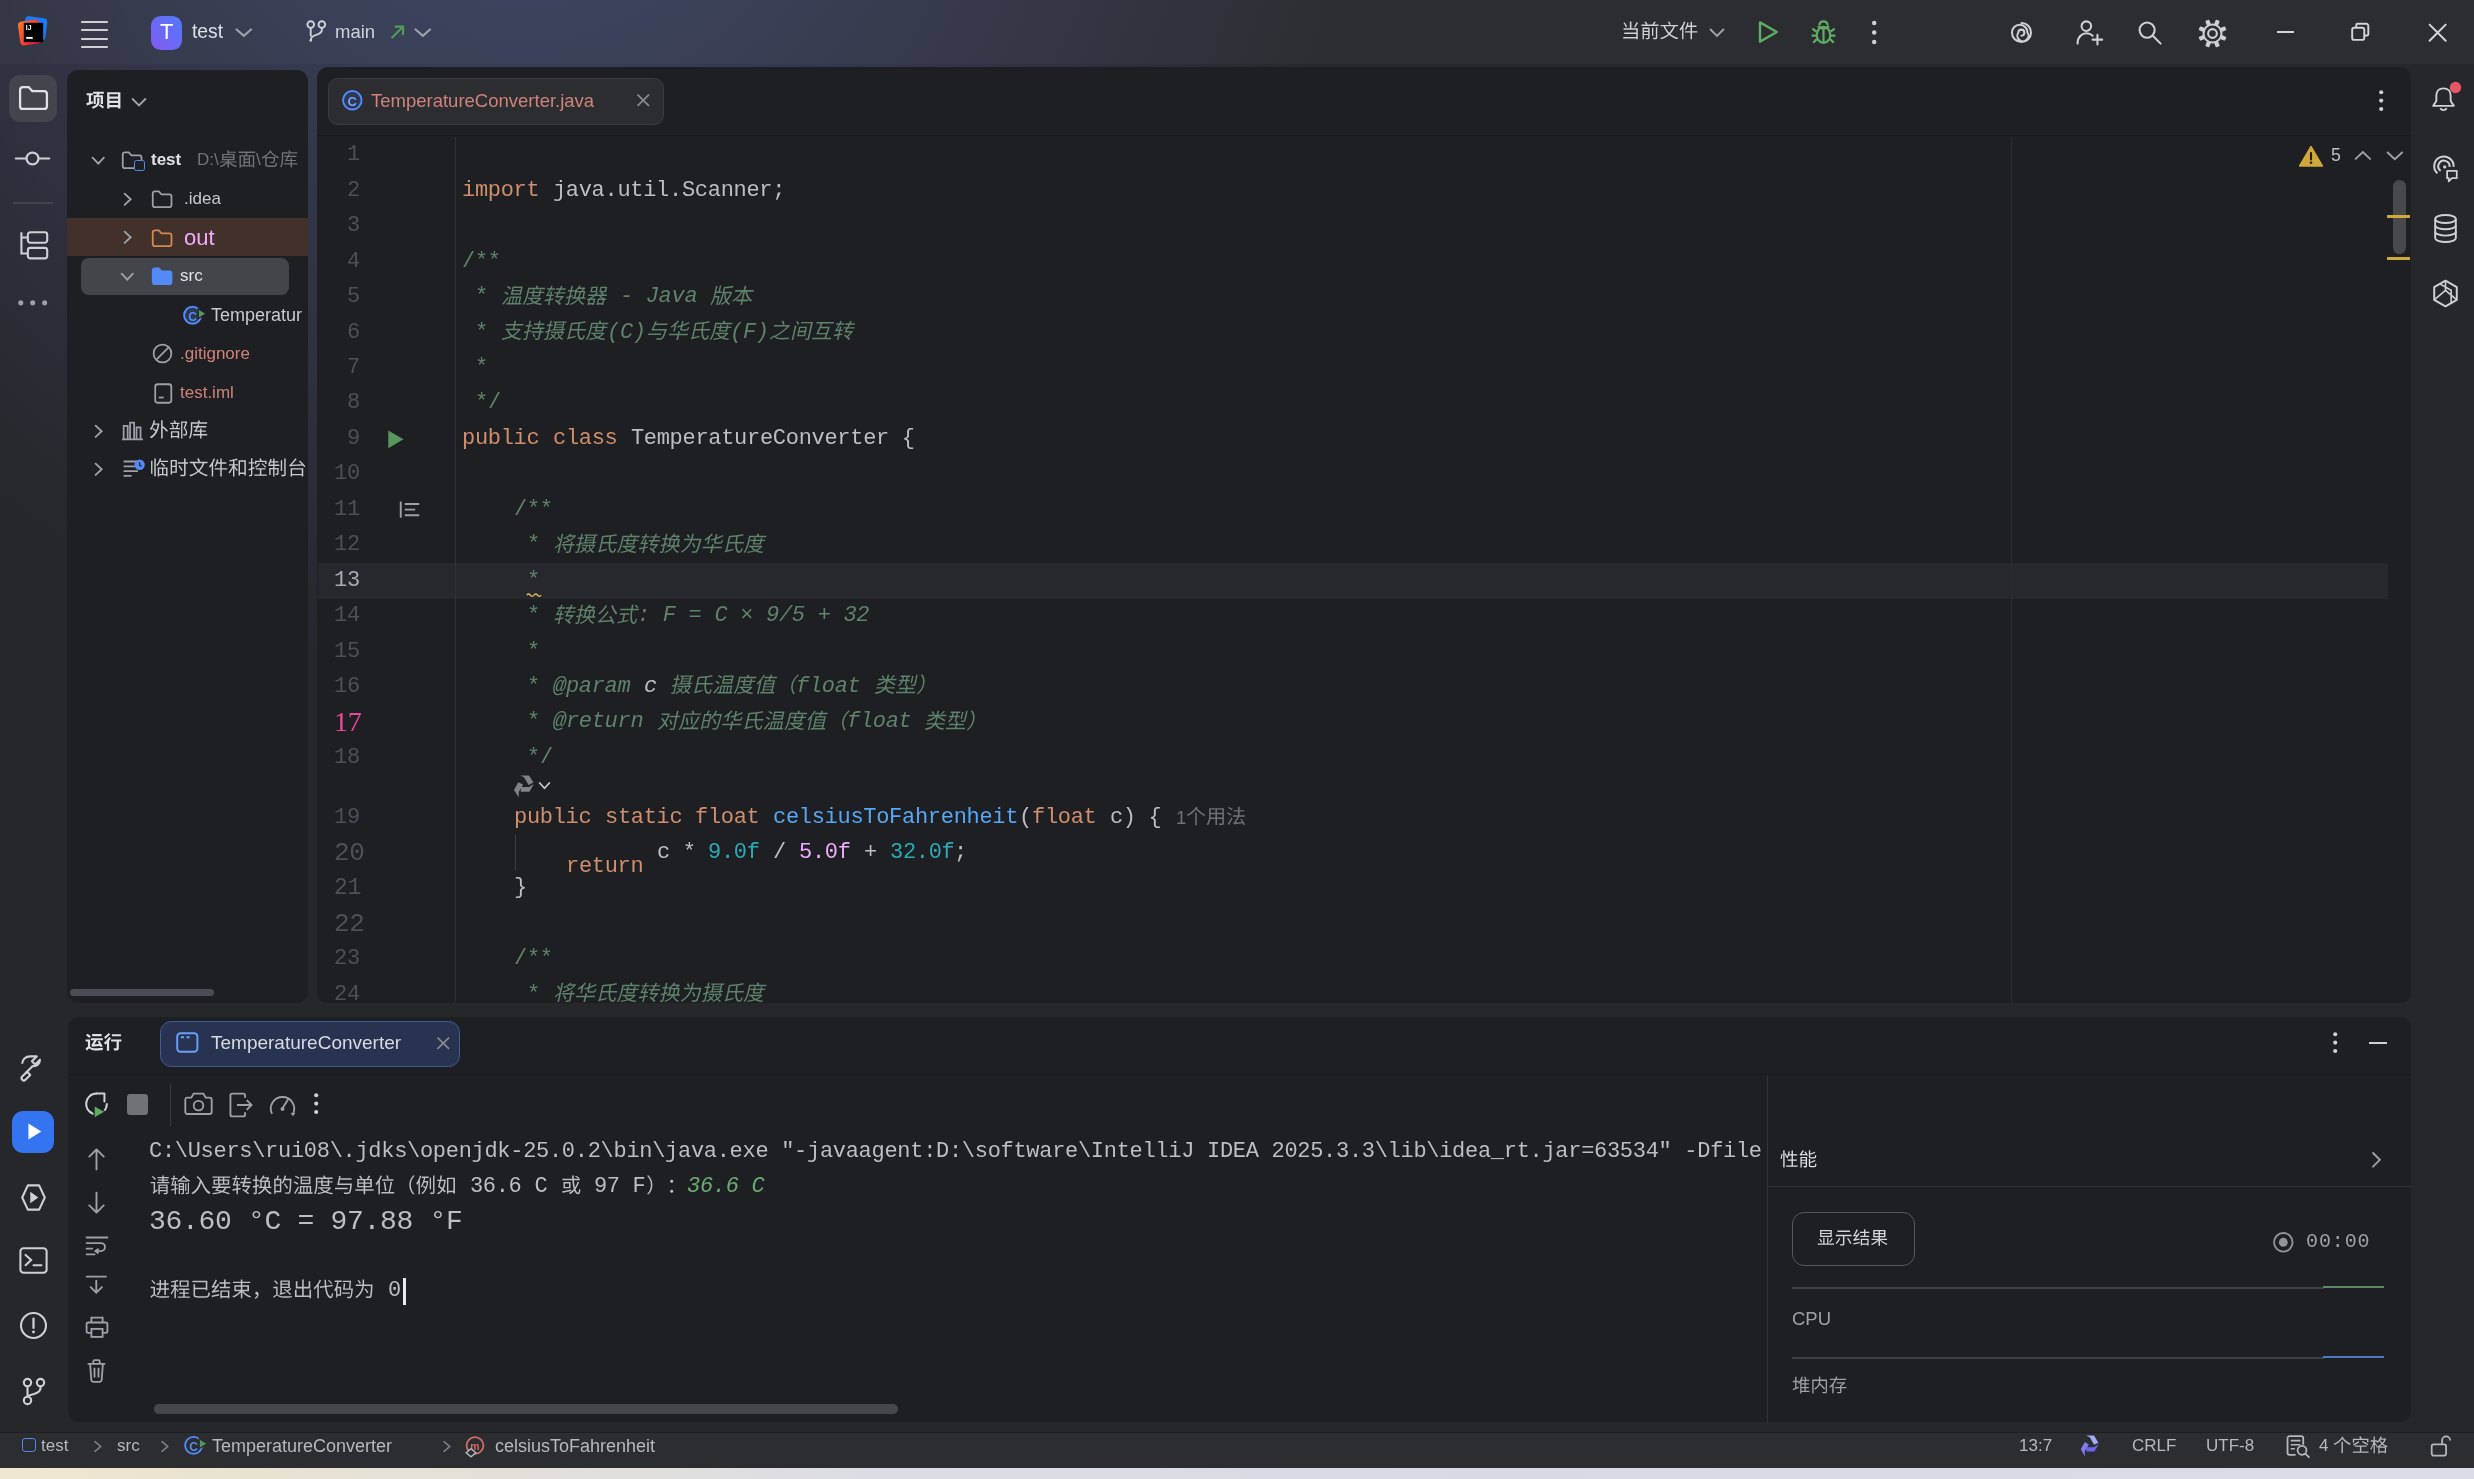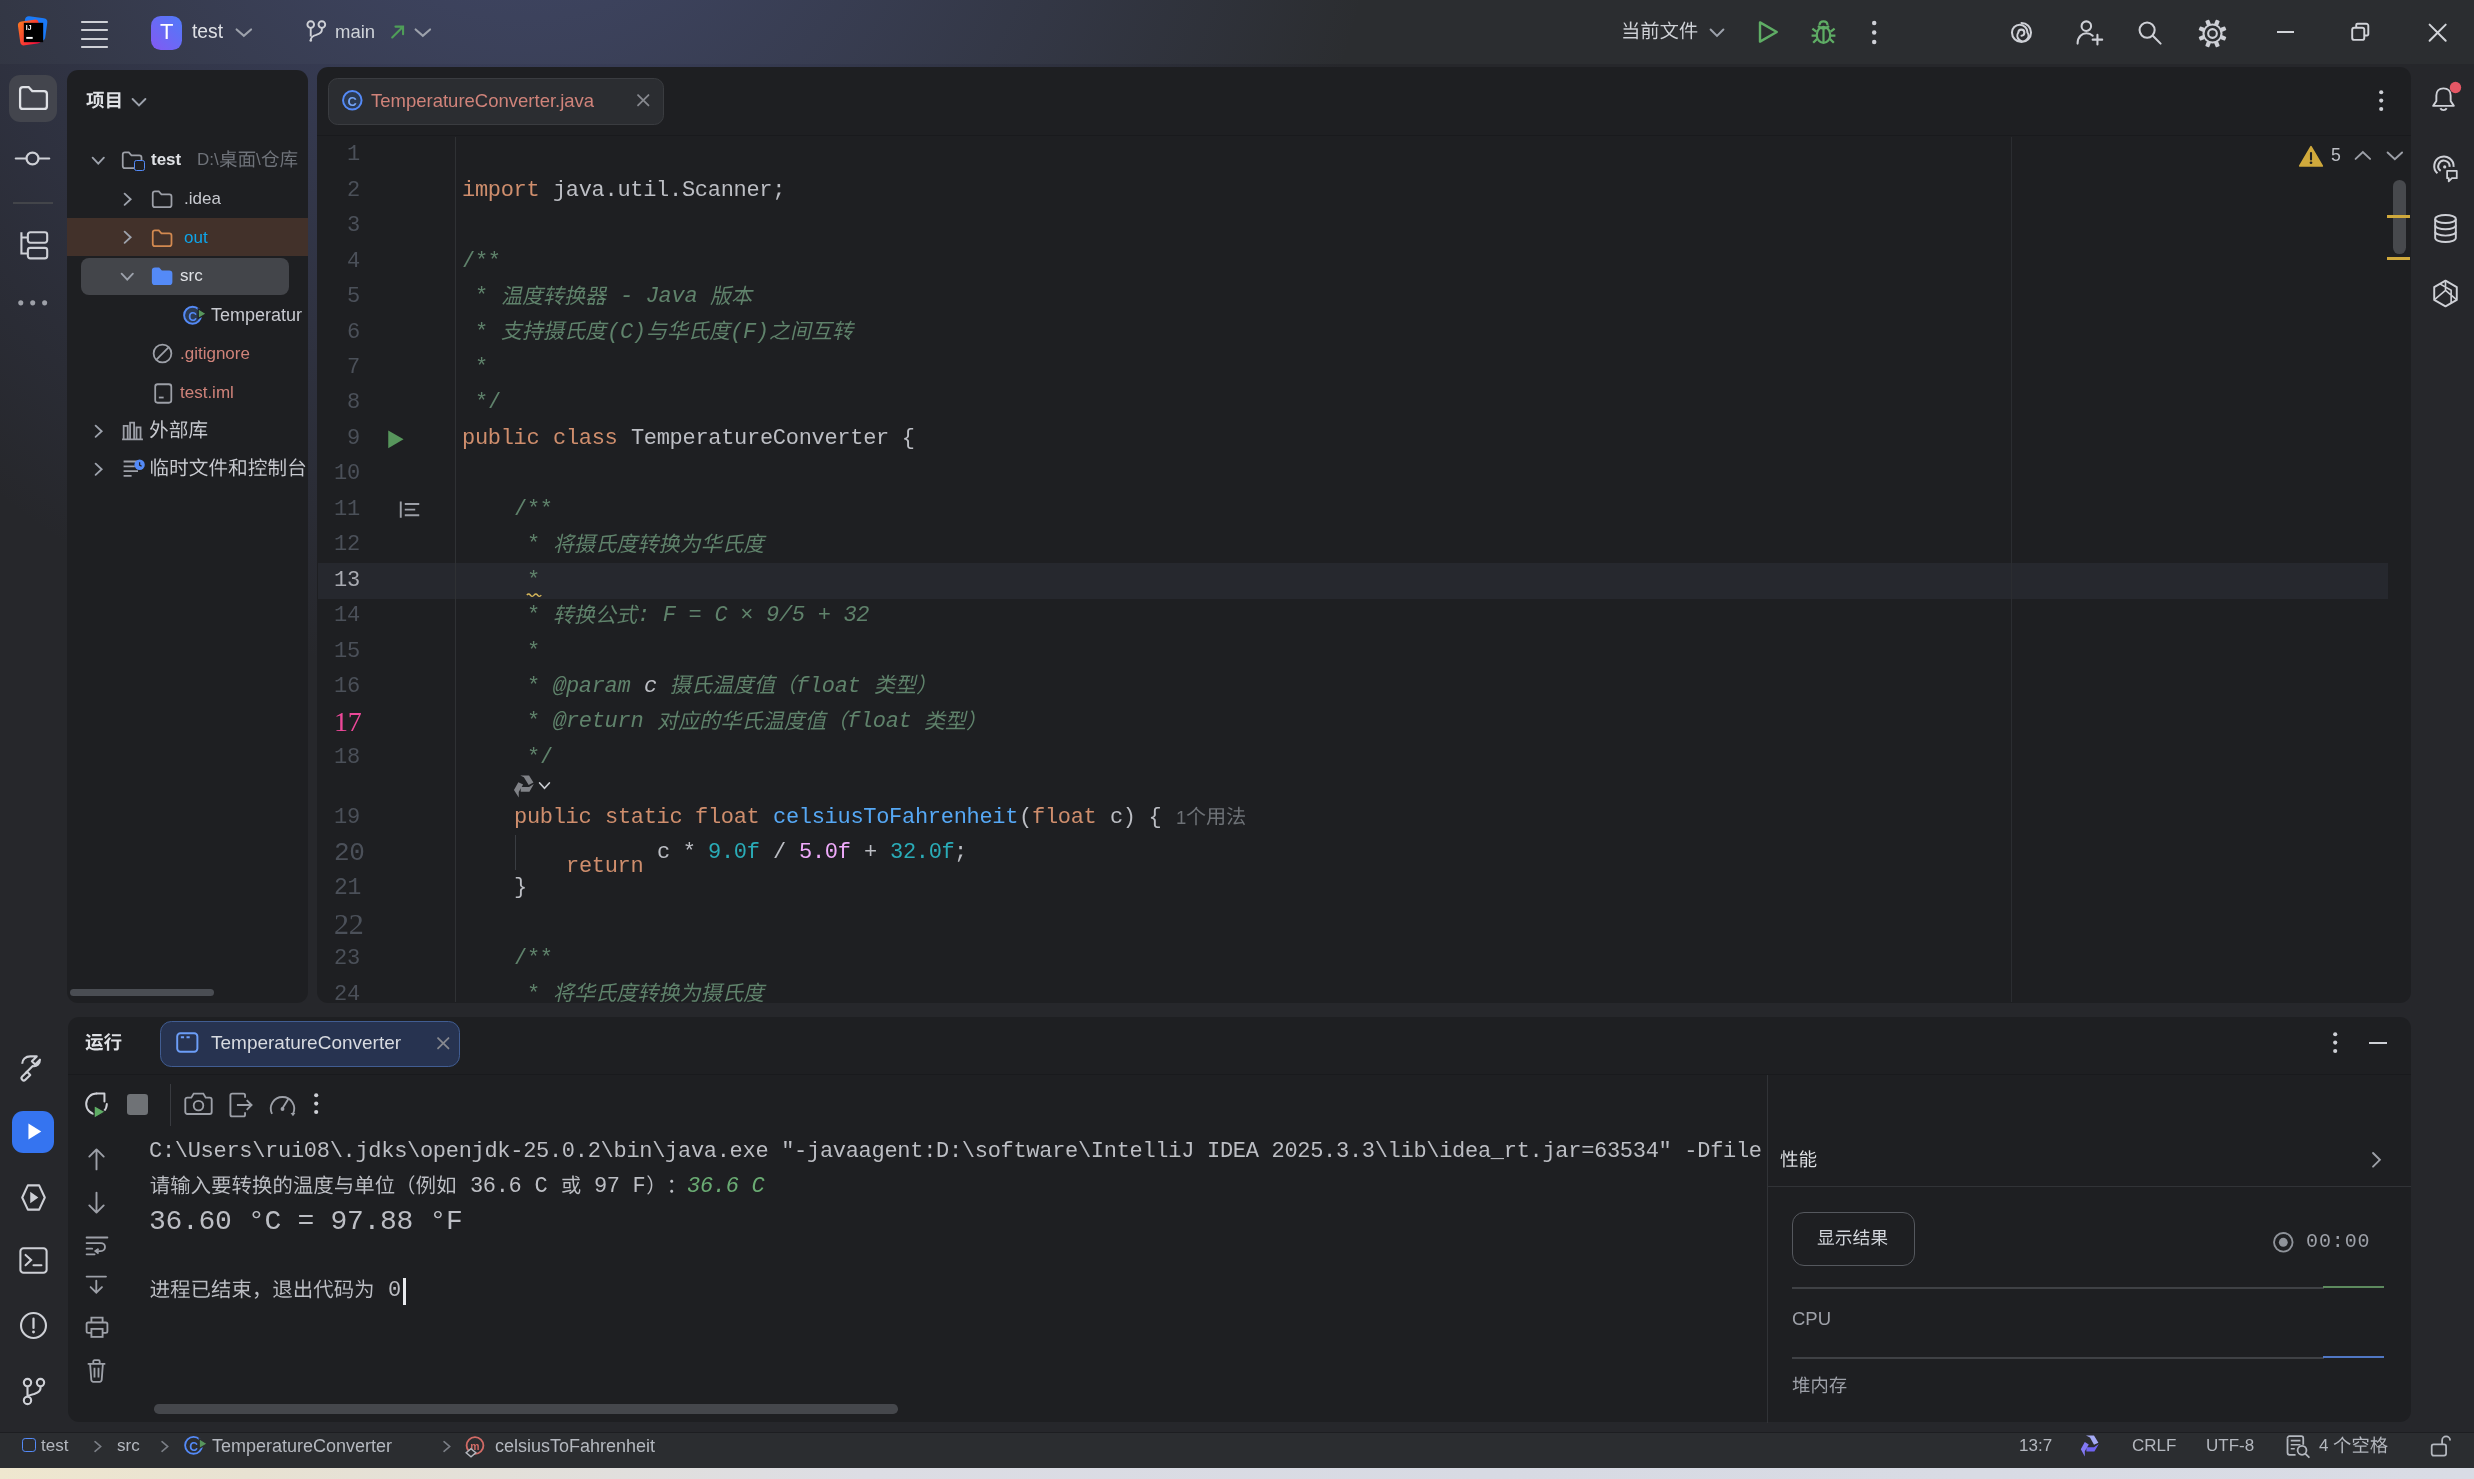--- a/index.html
+++ b/index.html
@@ -178,21 +178,21 @@
 <svg class="abs" style="left:151px;top:190px" width="22" height="18.5" viewBox="0 0 27 23">
       <path d="M2 4.5 A2.8 2.8 0 0 1 4.8 1.7 H9.5 L12.8 5.3 H22.5 A2.8 2.8 0 0 1 25.3 8.1 V18.5 A2.8 2.8 0 0 1 22.5 21.3 H4.8 A2.8 2.8 0 0 1 2 18.5 Z" fill="none" stroke="#9da0a8" stroke-width="2.2"></path>
     </svg>
 <span class="t" style="left:184px;top:183px;height:32px;line-height:32px;font-family:Liberation Sans,sans-serif;font-size:17px;color:#c8cad0;z-index:5">.idea</span>
 <svg class="abs" style="left:123px;top:230px" width="9.7" height="14.5" viewBox="0 0 12 18">
       <path d="M2 2 L9.5 9 L2 16" stroke="#9da2ac" stroke-width="2.3" fill="none" stroke-linecap="round"></path>
     </svg>
 <svg class="abs" style="left:151px;top:229px" width="22" height="18.5" viewBox="0 0 27 23">
       <path d="M2 4.5 A2.8 2.8 0 0 1 4.8 1.7 H9.5 L12.8 5.3 H22.5 A2.8 2.8 0 0 1 25.3 8.1 V18.5 A2.8 2.8 0 0 1 22.5 21.3 H4.8 A2.8 2.8 0 0 1 2 18.5 Z" fill="none" stroke="#d28950" stroke-width="2.2"></path>
     </svg>
-<span class="t" style="left:184px;top:222px;height:32px;line-height:32px;font-family:Liberation Sans,sans-serif;font-size:17px;color:#0ea5e9;z-index:5">out</span>
+<span class="t" style="left:184px;top:222px;height:32px;line-height:32px;font-family:Liberation Sans,sans-serif;font-size:22px;color:#f0abfc;z-index:5">out</span>
 <svg class="abs" style="left:120px;top:272px" width="14.5" height="9.7" viewBox="0 0 18 12">
       <path d="M2 2 L9 9.5 L16 2" stroke="#9da2ac" stroke-width="2.3" fill="none" stroke-linecap="round"></path>
     </svg>
 <svg class="abs" style="left:151px;top:267px" width="22" height="18.5" viewBox="0 0 27 23">
       <path d="M2 4.5 A2.8 2.8 0 0 1 4.8 1.7 H9.5 L12.8 5.3 H22.5 A2.8 2.8 0 0 1 25.3 8.1 V18.5 A2.8 2.8 0 0 1 22.5 21.3 H4.8 A2.8 2.8 0 0 1 2 18.5 Z" fill="#548af7" stroke="#548af7" stroke-width="2.2"></path>
     </svg>
 <span class="t" style="left:180px;top:260px;height:32px;line-height:32px;font-family:Liberation Sans,sans-serif;font-size:17px;color:#dfe1e5;z-index:5">src</span>
 <svg class="abs" style="left:182px;top:304px" width="26" height="22.6" viewBox="0 0 32 28">
       <circle cx="13" cy="14" r="10.5" fill="#2b3a52" stroke="#548af7" stroke-width="2.4"></circle>
       <text x="7.5" y="21" font-family="Liberation Sans" font-size="15" font-weight="bold" fill="#548af7">C</text>
@@ -262,21 +262,21 @@
 <span class="t" style="left:334px;top:529px;height:32px;line-height:32px;font-family:Liberation Mono,monospace;font-size:22px;color:#4b5059;letter-spacing:-0.3px;z-index:5">12</span>
 <span class="t" style="left:334px;top:565px;height:32px;line-height:32px;font-family:Liberation Mono,monospace;font-size:22px;color:#a9abb2;letter-spacing:-0.3px;z-index:5">13</span>
 <span class="t" style="left:334px;top:600px;height:32px;line-height:32px;font-family:Liberation Mono,monospace;font-size:22px;color:#4b5059;letter-spacing:-0.3px;z-index:5">14</span>
 <span class="t" style="left:334px;top:636px;height:32px;line-height:32px;font-family:Liberation Mono,monospace;font-size:22px;color:#4b5059;letter-spacing:-0.3px;z-index:5">15</span>
 <span class="t" style="left:334px;top:671px;height:32px;line-height:32px;font-family:Liberation Mono,monospace;font-size:22px;color:#4b5059;letter-spacing:-0.3px;z-index:5">16</span>
 <span class="t" style="left:334px;top:706px;height:32px;line-height:32px;font-family:Liberation Serif, serif;font-size:28px;color:#ec4899;letter-spacing:-0.3px;z-index:5">17</span>
 <span class="t" style="left:334px;top:742px;height:32px;line-height:32px;font-family:Liberation Mono,monospace;font-size:22px;color:#4b5059;letter-spacing:-0.3px;z-index:5">18</span>
 <span class="t" style="left:334px;top:802px;height:32px;line-height:32px;font-family:Liberation Mono,monospace;font-size:22px;color:#4b5059;letter-spacing:-0.3px;z-index:5">19</span>
 <span class="t" style="left:334px;top:837px;height:32px;line-height:32px;font-family:Liberation Mono,monospace;font-size:26px;color:#4b5059;letter-spacing:-0.3px;z-index:5">20</span>
 <span class="t" style="left:334px;top:872px;height:32px;line-height:32px;font-family:Liberation Mono,monospace;font-size:23px;color:#4b5059;letter-spacing:-0.3px;z-index:5">21</span>
-<span class="t" style="left:334px;top:908px;height:32px;line-height:32px;font-family:Liberation Serif, serif;font-size:30px;color:#4b5059;letter-spacing:-0.3px;z-index:5">22</span>
+<span class="t" style="left:334px;top:908px;height:32px;line-height:32px;font-family:Liberation Mono, monospace;font-size:26px;color:#4b5059;letter-spacing:-0.3px;z-index:5">22</span>
 <span class="t" style="left:334px;top:943px;height:32px;line-height:32px;font-family:Liberation Mono,monospace;font-size:22px;color:#4b5059;letter-spacing:-0.3px;z-index:5">23</span>
 <span class="t" style="left:334px;top:979px;height:32px;line-height:32px;font-family:Liberation Mono,monospace;font-size:22px;color:#4b5059;letter-spacing:-0.3px;z-index:5">24</span>
 <svg class="abs" style="left:385px;top:428px" width="21" height="22.6" viewBox="0 0 26 28">
       <path d="M4 3 L23 14 L4 25 Z" fill="#57965c"></path>
     </svg>
 <svg class="abs" style="left:399px;top:500px" width="22" height="19.3" viewBox="0 0 27 24">
       <path d="M2 2 V22 M7 5 H25 M7 12 H20 M7 19 H25" stroke="#9da0a8" stroke-width="2.4" fill="none"></path>
     </svg>
 <span class="t" style="left:475px;top:281px;height:32px;line-height:32px;font-family:Liberation Mono,monospace;font-size:22px;color:#5f826b;letter-spacing:-0.3px;z-index:5">* </span>
     <svg style="position:absolute;left:501px;top:279px;z-index:5" width="110" height="33" viewBox="622.2 345.8 137.0 40.8">

